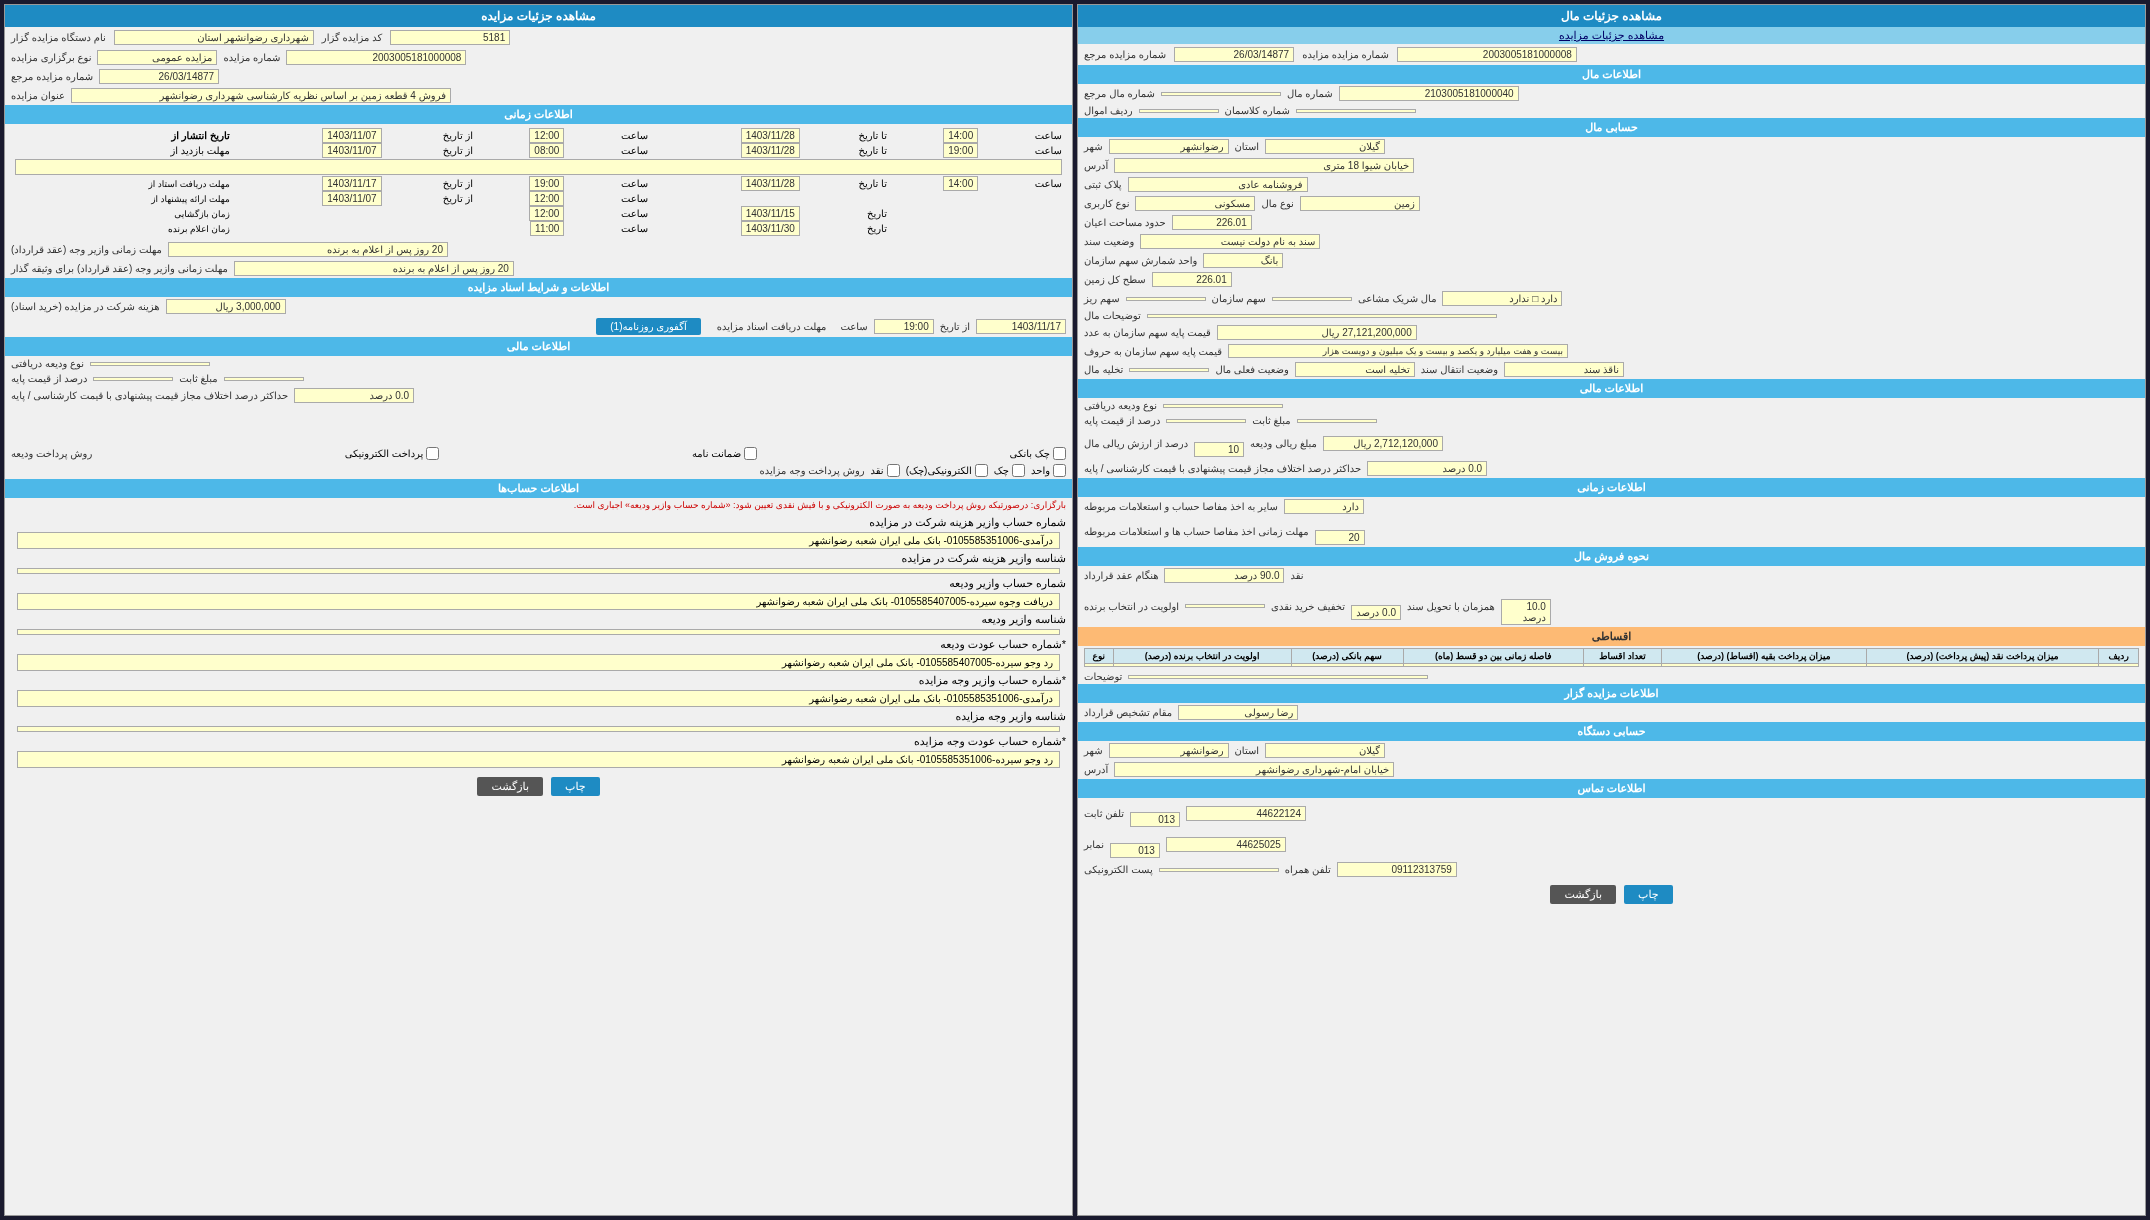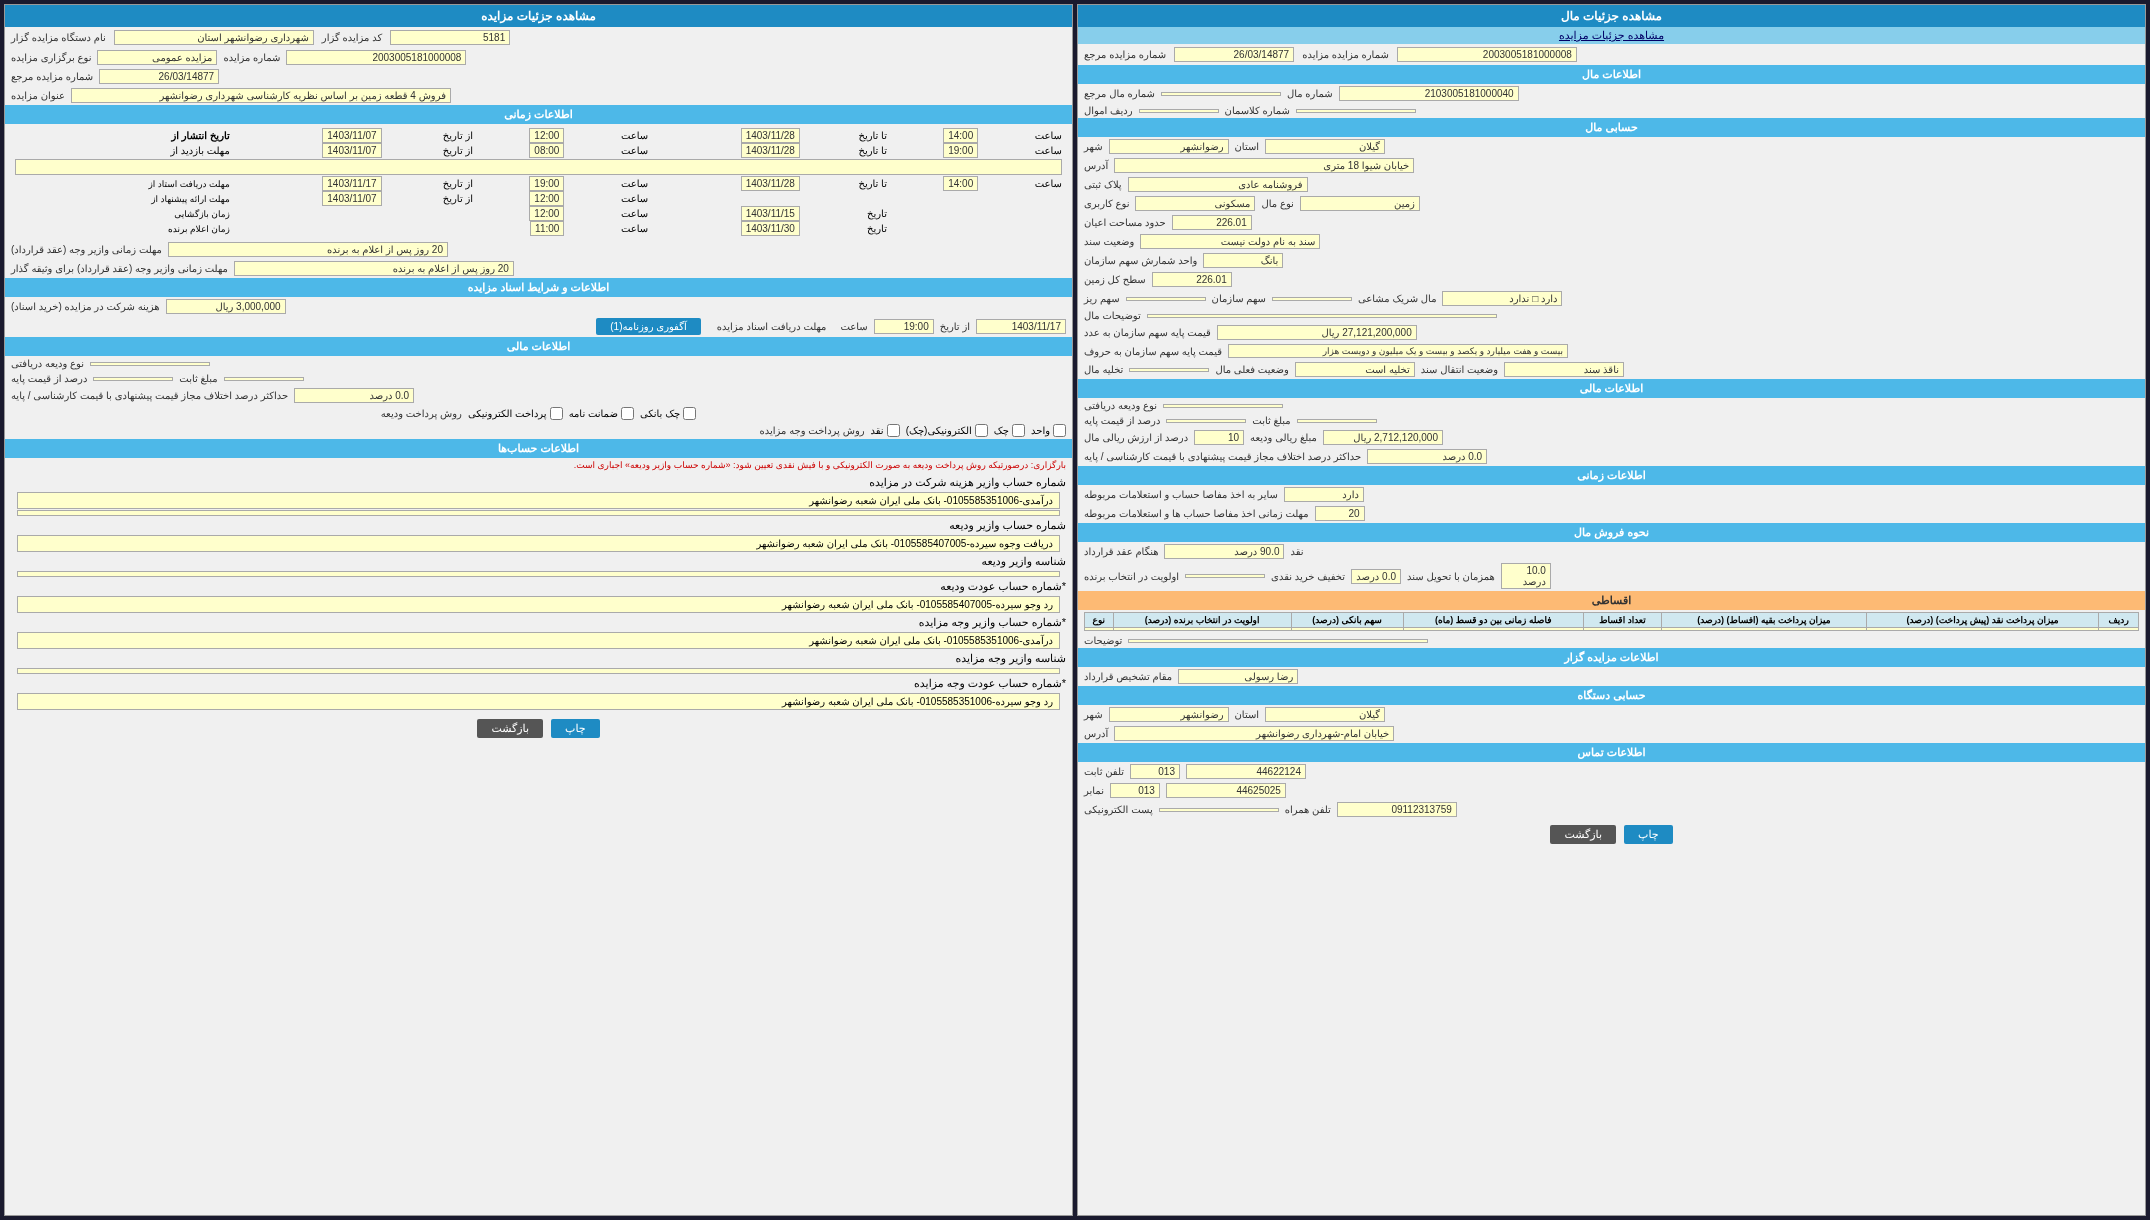--- a/index.html
+++ b/index.html
@@ -41,21 +41,21 @@
       padding: 1px 4px;
       font-size: 10px;
       color: #333;
       direction: rtl;
       text-align: right;
     }
     .field-wide { width: 180px; }
     .field-medium { width: 120px; }
     .field-small { width: 80px; }
     .field-full { width: 100%; }
-    .field-xsmall { width: 50px; }
+    .field-xsmall { width: 50px; margin-top: 12px; }
     .row-pair {
       display: flex;
       align-items: center;
       padding: 2px 6px;
       gap: 6px;
       justify-content: flex-end;
     }
     .row-pair .label-text {
       font-size: 10px;
       color: #333;
@@ -469,21 +469,21 @@
     <span class="field field-small"></span>
     <span class="label-text">مبلغ ثابت</span>
     <span class="field field-small"></span>
     <span class="label-text">درصد از قیمت پایه</span>
   </div>
   <div class="row-pair">
     <span class="field field-medium">0.0 درصد</span>
     <span class="label-text">حداکثر درصد اختلاف مجاز قیمت پیشنهادی با قیمت کارشناسی / پایه</span>
   </div>
 
-  <div class="row-pair" style="flex-direction:row-reverse; justify-content:center;">
+  <div class="row-pair" style="flex-direction:row-reverse; justify-content:space-between;margin-top:40px;">
     <span class="label-text">روش پرداخت ودیعه</span>
     <label class="checkbox-label">
       <input type="checkbox" style=""> 
         <span>پرداخت الکترونیکی</span>
     </label>
     <label class="checkbox-label">
       <input type="checkbox" style=""> 
         <span>ضمانت نامه</span>
     </label>
     <label class="checkbox-label">
@@ -512,20 +512,23 @@
   </div>
 
   <div class="sub-header">اطلاعات حساب‌ها</div>
   <div class="info-text">بارگزاری: درصورتیکه روش پرداخت ودیعه به صورت الکترونیکی و با فیش نقدی تعیین شود: «شماره حساب وازیر ودیعه» اجباری است.</div>
 
   <div style="padding:2px 6px;">
     <div style="display:flex; align-items:center; gap:4px; padding:2px 0;">
       <span class="label-text">شماره حساب وازیر هزینه شرکت در مزایده</span>
     </div>
     <span class="account-field">درآمدی-0105585351006- بانک ملی ایران شعبه رضوانشهر</span>
+    <div style="display:flex; align-items:center; gap:4px; padding:2px 0;">
+      <span class="label-text">شناسه وازیر هزینه شرکت در مزایده</span>
+    </div>
     <span class="account-field"></span>
 
     <div style="display:flex; align-items:center; gap:4px; padding:2px 0;">
       <span class="label-text">شماره حساب وازیر ودیعه</span>
     </div>
     <span class="account-field">دریافت وجوه سیرده-0105585407005- بانک ملی ایران شعبه رضوانشهر</span>
     <div style="display:flex; align-items:center; gap:4px; padding:2px 0;">
       <span class="label-text">شناسه وازیر ودیعه</span>
     </div>
     <span class="account-field"></span>

